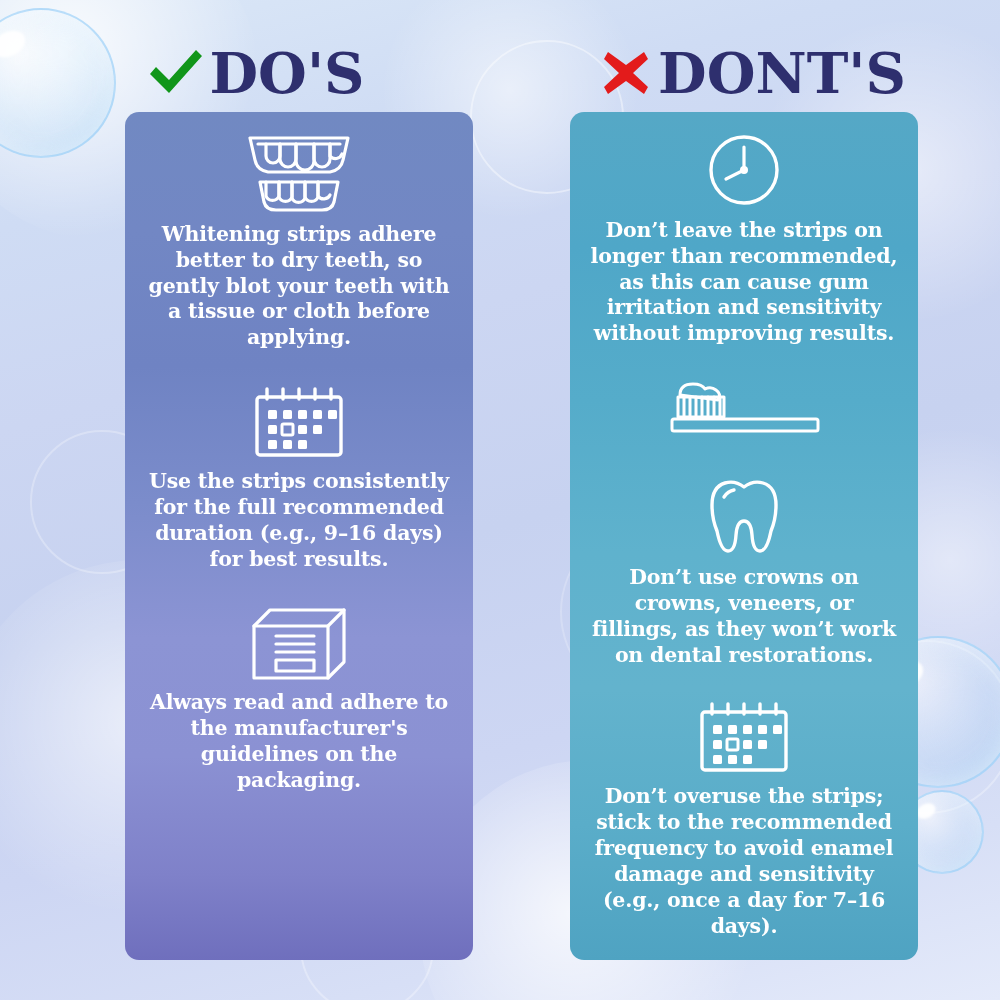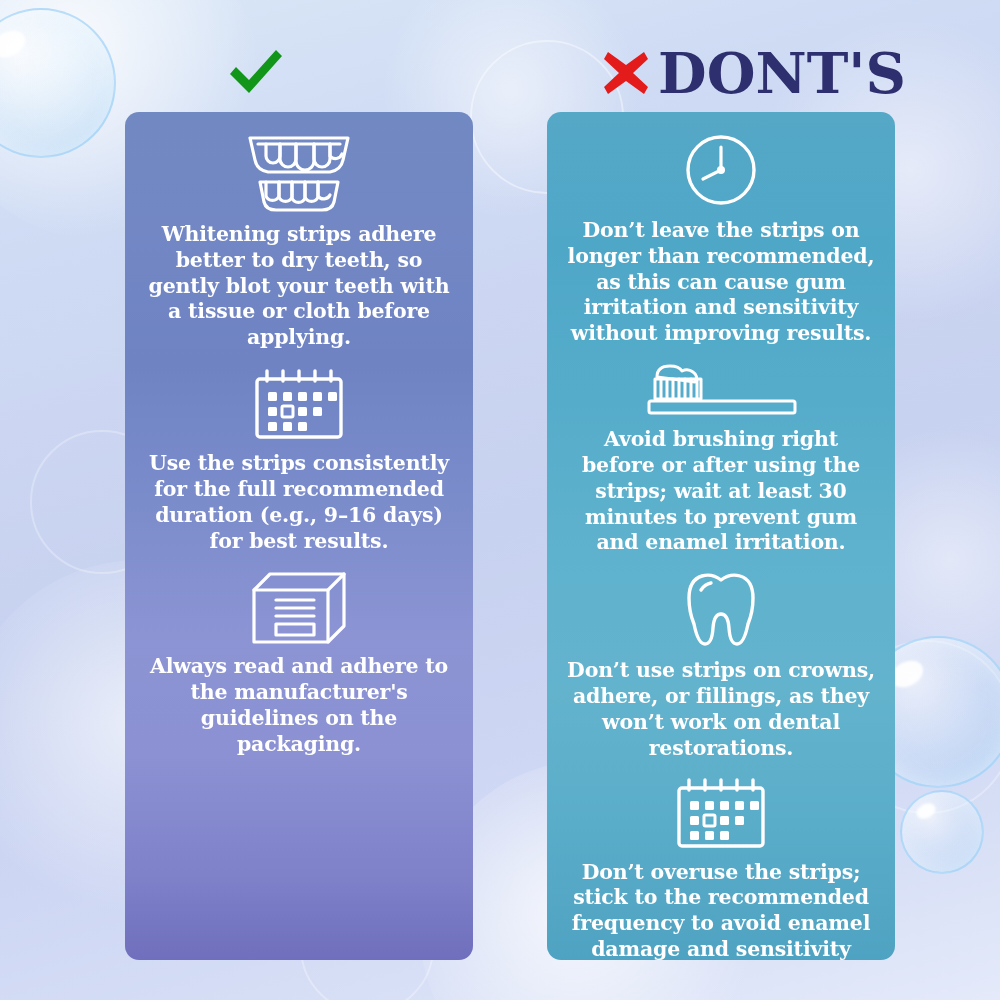--- a/index.html
+++ b/index.html
@@ -140,37 +140,38 @@
         #7189c2 0%,
         #7287c4 14%,
         #6f83c3 30%,
         #7b8ccb 46%,
         #8c94d4 62%,
         #8b91d3 76%,
         #7f81c9 90%,
         #6f6fbd 100%);
   }
   .panel-donts {
-    left: 547px;
+    left: 570px;
     background: linear-gradient(180deg,
         #55a8c6 0%,
         #4fa7c8 16%,
         #55acca 34%,
         #5fb2cd 52%,
         #63b3cd 68%,
         #5aadc9 84%,
         #4fa3c2 100%);
   }
   .panel-inner {
     position: relative;
     z-index: 2;
     height: 100%;
     display: flex;
     flex-direction: column;
     justify-content: flex-start;
+    gap: 18px;
   }
 
   .item {
     display: flex;
     flex-direction: column;
     align-items: center;
     text-align: center;
   }
   .panel-dos   .item { margin-bottom: 16px; }
   .panel-donts .item { margin-bottom: 14px; }
@@ -232,20 +233,21 @@
   </div>
 
   <div class="headers">
 
     <div class="head-col dos">
       <span class="mark-check">
         <svg width="58" height="52" viewBox="0 0 58 52" aria-hidden="true">
           <path d="M4 27 L10 20 L23 33 L50 3 L56 9 L23 46 Z" fill="#11961a"></path>
         </svg>
       </span>
+      <span class="head-title">DO'S</span>
     </div>
 
     <div class="head-col donts">
       <span class="mark-cross">
         <svg width="52" height="50" viewBox="0 0 52 50" aria-hidden="true">
           <path d="M8 4 L4 11 L19 25 L4 39 L8 46 L26 33 L44 46 L48 39 L33 25 L48 11 L44 4 L26 17 Z" fill="#e31b1b"></path>
         </svg>
       </span>
       <span class="head-title">DONT'S</span>
     </div>
@@ -358,33 +360,32 @@
                 <path d="M26 18 v20"></path>
                 <path d="M32 18 v20"></path>
               <path d="M38 18 v20"></path>
                 <path d="M44 18 v20"></path>
                 <path d="M50 18 v20"></path>
                 <path d="M56 18 v20"></path>
               <rect x="8" y="40" width="146" height="12" rx="2"></rect>
             </g>
           </svg>
         </div>
-        <div class="item-text">Avoid brushing right before or after using the strips; wait at least 30 minutes to prevent gum and enamel irritation.</div>
       </div>
 
       <div class="item">
         <div class="icon-wrap">
           <svg width="76" height="80" viewBox="0 0 76 80" aria-hidden="true">
             <g fill="none" stroke="#ffffff" stroke-width="3.4" stroke-linejoin="round" stroke-linecap="round">
               <path d="M38 10 q-9 -7 -19 -4 Q6 10 6 28 q0 14 5 26 q4 20 11 20 q7 0 8 -16 q1 -14 8 -14 q7 0 8 14 q1 16 8 16 q7 0 11 -20 q5 -12 5 -26 Q70 10 57 6 q-10 -3 -19 4 Z"></path>
               <path d="M18 20 q4 -6 10 -7"></path>
             </g>
           </svg>
         </div>
-        <div class="item-text">Don’t use strips on crowns, adhere, or fillings, as they won’t work on dental restorations.</div>
+        <div class="item-text">Don’t use crowns on crowns, veneers, or fillings, as they won’t work on dental restorations.</div>
       </div>
 
       <div class="item">
         <div class="icon-wrap">
           <svg width="96" height="76" viewBox="0 0 96 76" aria-hidden="true">
             <g stroke="#ffffff" fill="none" stroke-width="3.4" stroke-linecap="round">
               <path d="M16 4 v10"></path>
                 <path d="M32 4 v10"></path>
                 <path d="M48 4 v10"></path>
               <path d="M64 4 v10"></path>

